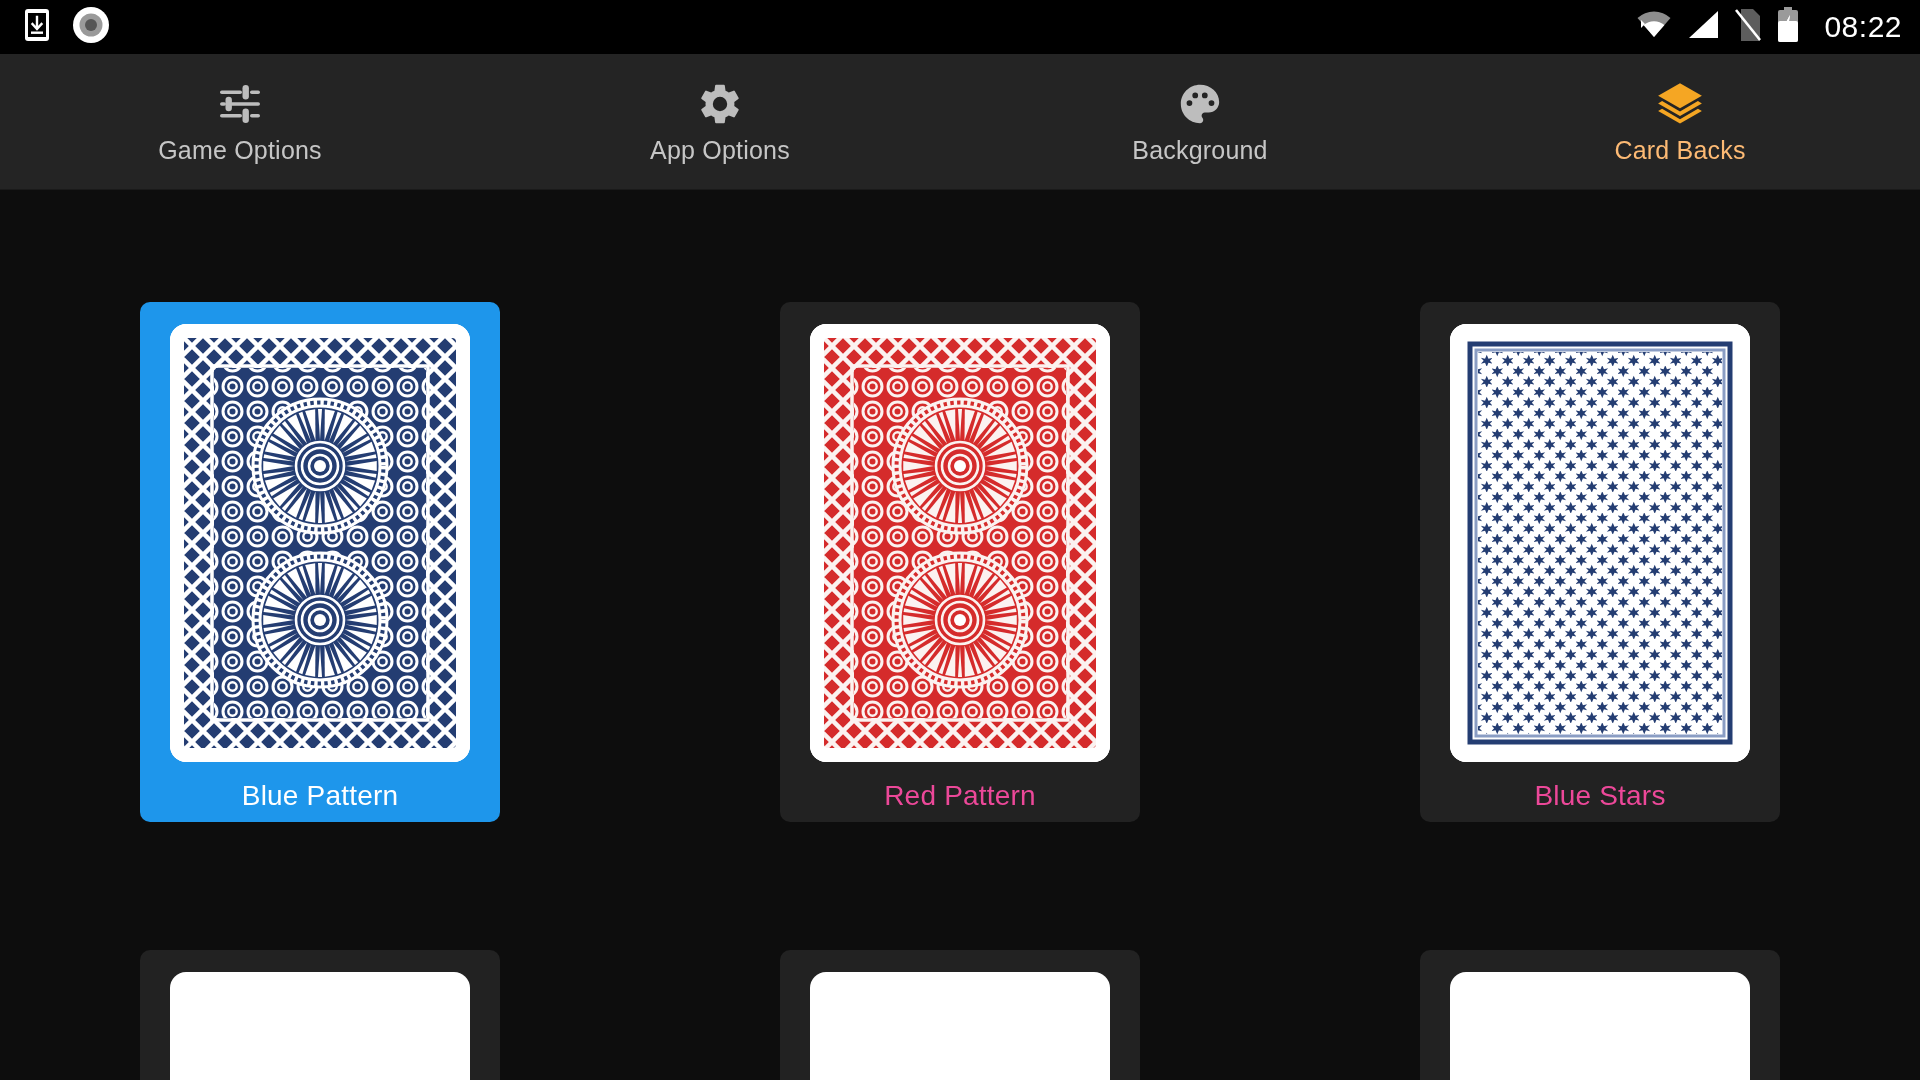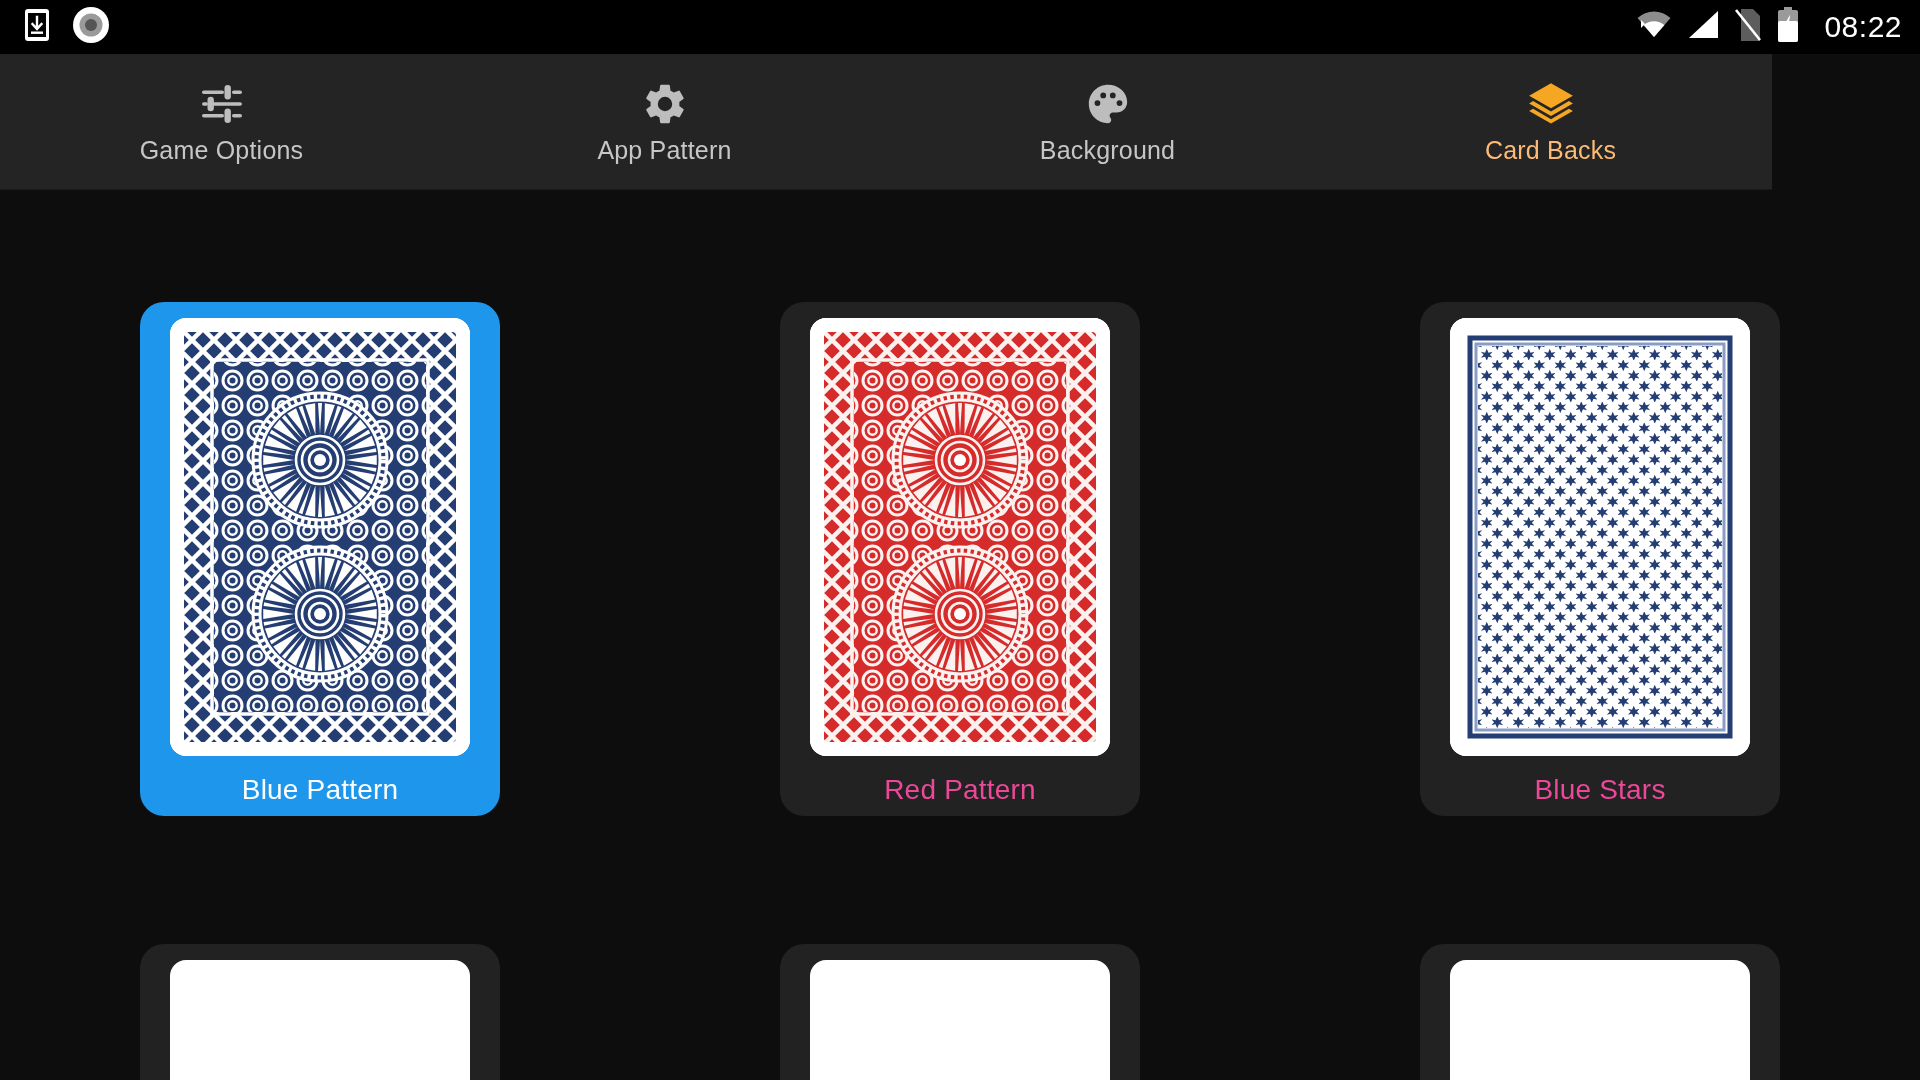--- a/index.html
+++ b/index.html
@@ -45,21 +45,21 @@
     font-weight: 400;
     letter-spacing: 0.5px;
     margin-left: 10px;
   }
   .sb-icon { display: block; }
 
   
   .tab-bar {
     position: absolute;
     top: 54px; left: 0;
-    width: 1772px;
+    width: 1920px;
     height: 136px;
     background: #242424;
     border-bottom: 1px solid #1a1a1a;
     box-sizing: border-box;
     display: flex;
   }
   .tab {
     flex: 1;
     display: flex;
     flex-direction: column;
@@ -99,23 +99,23 @@
     padding: 111px 0 0 0;
     box-sizing: border-box;
     display: grid;
     grid-template-columns: repeat(3, 360px);
     justify-content: center;
     column-gap: 280px;
     row-gap: 128px;
   }
   .card-tile {
     width: 360px;
-    border-radius: 24px;
+    border-radius: 10px;
     background: #222222;
-    padding: 16px 22px 10px 22px;
+    padding: 22px 22px 10px 22px;
     box-sizing: border-box;
     display: flex;
     flex-direction: column;
     align-items: center;
     cursor: pointer;
     user-select: none;
   }
   .card-tile.selected { background: #1e96eb; }
   .card-tile .card-name {
     margin-top: 18px;
@@ -210,21 +210,21 @@
     </span>
     <span class="tab-label">Game Options</span>
   </div>
 
   <div class="tab">
     <span class="tab-icon">
       <svg width="48" height="48" viewBox="0 0 24 24">
         <path fill="#bdbdbd" d="M19.14 12.94a7.07 7.07 0 0 0 0-1.88l2.03-1.58a.5.5 0 0 0 .12-.62l-1.92-3.32a.5.5 0 0 0-.6-.22l-2.39.96a7.3 7.3 0 0 0-1.62-.94l-.36-2.54a.5.5 0 0 0-.5-.42h-3.84a.5.5 0 0 0-.49.42l-.36 2.54c-.59.24-1.13.56-1.62.94l-2.39-.96a.5.5 0 0 0-.6.22L2.68 8.86a.5.5 0 0 0 .12.62l2.03 1.58a7.07 7.07 0 0 0 0 1.88L2.8 14.52a.5.5 0 0 0-.12.62l1.92 3.32c.13.22.39.3.6.22l2.39-.96c.5.38 1.03.7 1.62.94l.36 2.54c.04.24.25.42.49.42h3.84c.25 0 .46-.18.5-.42l.36-2.54c.59-.24 1.12-.56 1.62-.94l2.39.96c.22.08.47 0 .6-.22l1.92-3.32a.5.5 0 0 0-.12-.62l-2.03-1.58zM12 15.6A3.6 3.6 0 1 1 12 8.4a3.6 3.6 0 0 1 0 7.2z"></path>
       </svg>
     </span>
-    <span class="tab-label">App Pattern</span>
+    <span class="tab-label">App Options</span>
   </div>
 
   <div class="tab">
     <span class="tab-icon">
       <svg width="46" height="46" viewBox="0 0 24 24">
         <path fill="#bdbdbd" d="M12 2C6.49 2 2 6.49 2 12s4.49 10 10 10c.93 0 1.68-.75 1.68-1.68 0-.43-.17-.83-.44-1.13a1.6 1.6 0 0 1-.4-1.05c0-.93.75-1.68 1.68-1.68H16.5c3.04 0 5.5-2.46 5.5-5.5C22 6.04 17.51 2 12 2zM6.5 13a1.5 1.5 0 1 1 0-3 1.5 1.5 0 0 1 0 3zm3-4a1.5 1.5 0 1 1 0-3 1.5 1.5 0 0 1 0 3zm5 0a1.5 1.5 0 1 1 0-3 1.5 1.5 0 0 1 0 3zm3.5 4a1.5 1.5 0 1 1 0-3 1.5 1.5 0 0 1 0 3z"></path>
       </svg>
     </span>
     <span class="tab-label">Background</span>
   </div>

